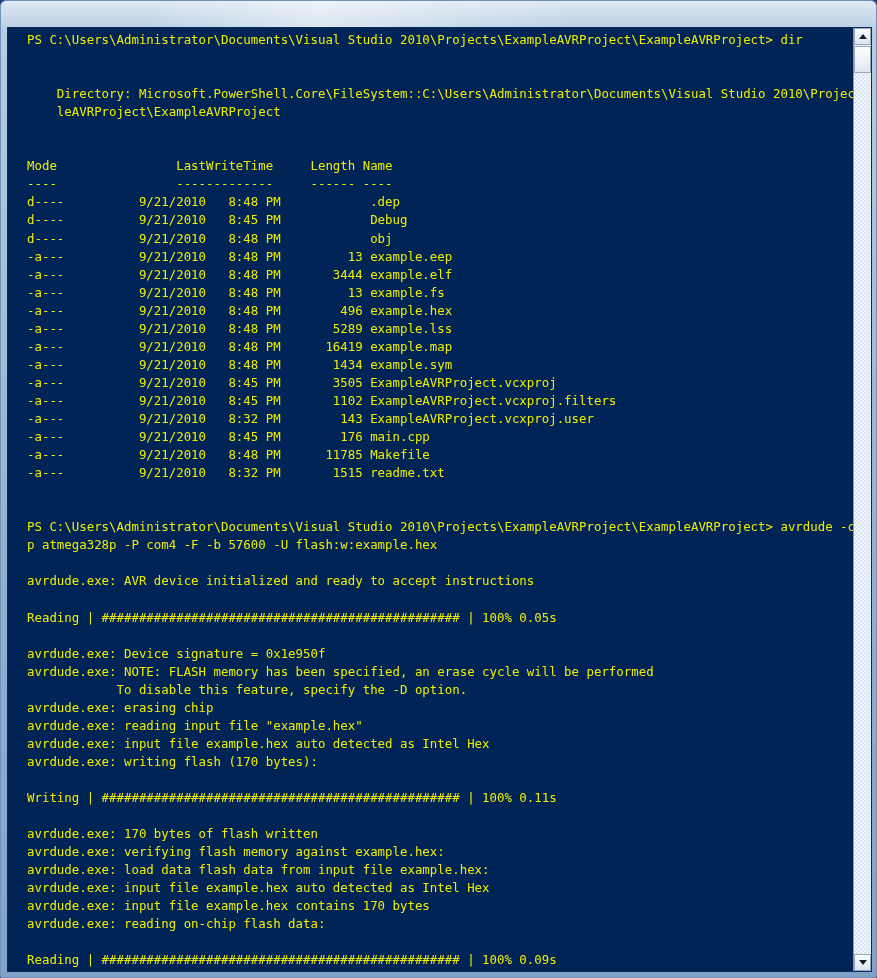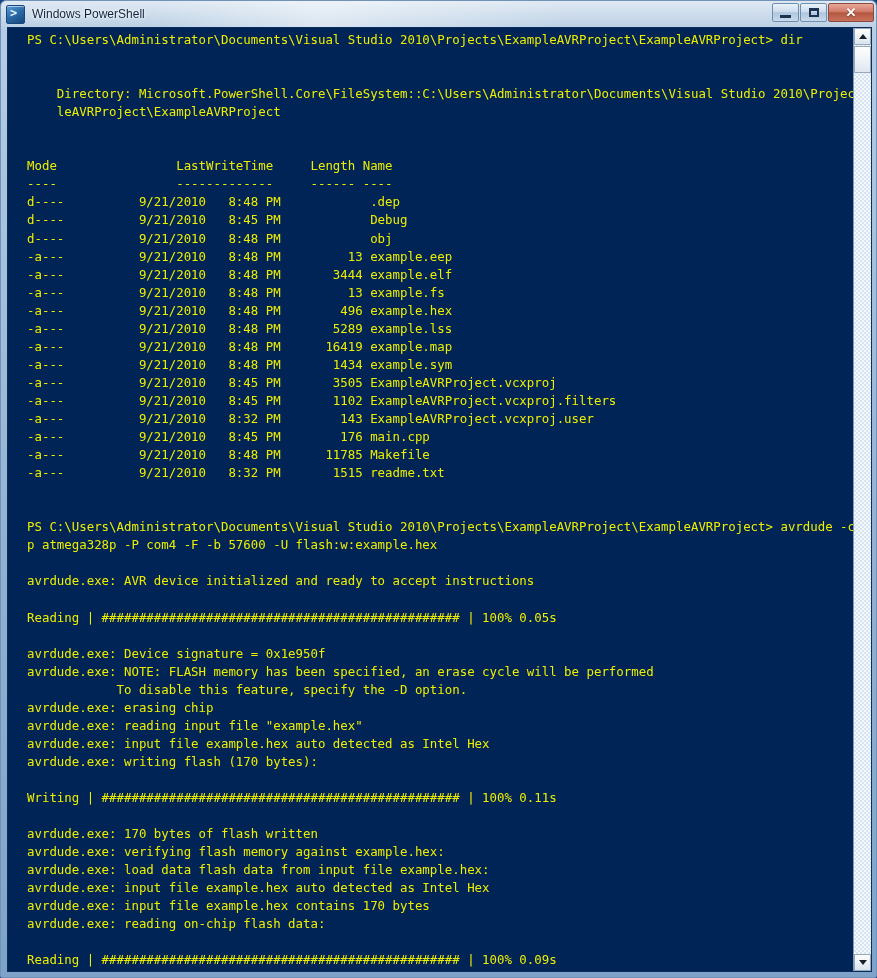--- a/index.html
+++ b/index.html
@@ -193,42 +193,20 @@
   }
 </style>
 </head>
 <body>
 
 <div id="window">
 
   <div id="frame-glow"></div>
   <div id="frame-streak"></div>
 
-  <div id="titlebar">
-    <div id="app-icon"></div>
-    <div id="title-text">Windows PowerShell</div>
-
-    <div id="caption-buttons">
-      <div class="cap-btn">
-        <div class="glyph">
-          <div class="glyph-min"></div>
-        </div>
-      </div>
-      <div class="cap-btn">
-        <div class="glyph">
-          <div class="glyph-max"></div>
-        </div>
-      </div>
-      <div class="cap-btn close">
-        <div class="glyph">
-          <span class="glyph-close">✕</span>
-        </div>
-      </div>
-    </div>
-  </div>
 
   <div id="console-wrap">
 
     <div id="console">
       <pre id="console-text">PS C:\Users\Administrator\Documents\Visual Studio 2010\Projects\ExampleAVRProject\ExampleAVRProject&gt; dir
 
 
     Directory: Microsoft.PowerShell.Core\FileSystem::C:\Users\Administrator\Documents\Visual Studio 2010\Projects\Examp
     leAVRProject\ExampleAVRProject
 

